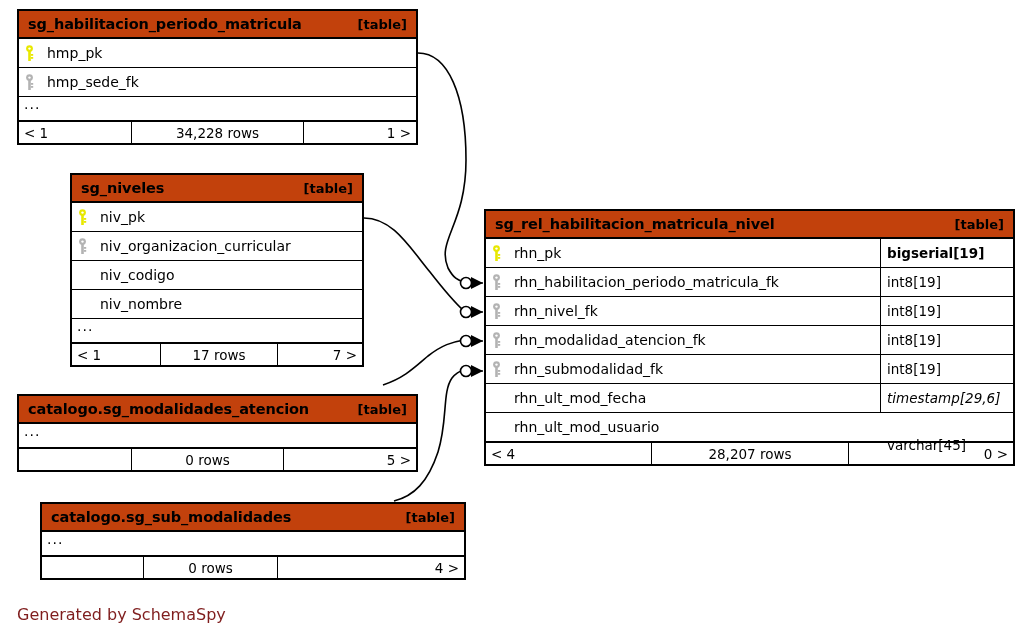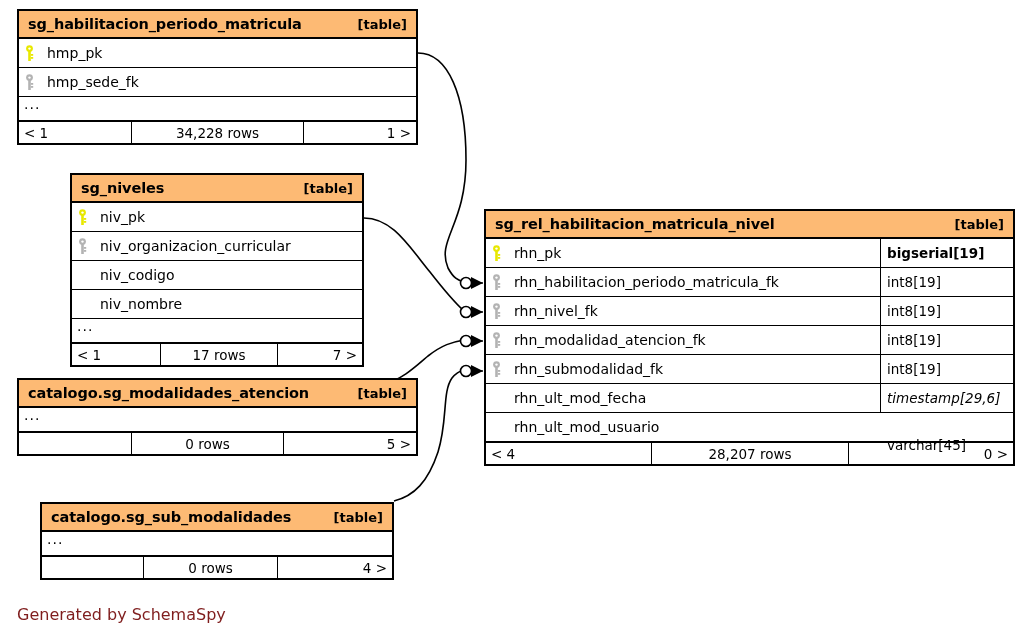--- a/index.html
+++ b/index.html
@@ -33,21 +33,21 @@
     position: absolute;
     box-sizing: border-box;
     border: 2px solid #000000;
     background: #ffffff;
     z-index: 2;
   }
   .tbl-header {
     display: flex;
     align-items: center;
     justify-content: space-between;
-    background: #fdba74;
+    background: #c2410c;
     border-bottom: 2px solid #000000;
     padding: 0 9px;
     height: 28px;
     box-sizing: border-box;
   }
   .tbl-name {
     font-weight: bold;
     font-size: 14.5px;
     letter-spacing: -0.1px;
     white-space: nowrap;
@@ -242,34 +242,34 @@
       <span class="col-name">niv_nombre</span>
     </div>
     <div class="ellipsis-row">...</div>
     <div class="footer-row">
       <span class="footer-cell fc-left" style="width:88px;">&lt; 1</span>
       <span class="footer-cell fc-mid" style="width:118px;">17 rows</span>
       <span class="footer-cell fc-right" style="flex:1 1 auto;">7 &gt;</span>
     </div>
   </div>
 
-  <div class="table-box" style="left:17px; top:378px; width:401px;">
+  <div class="table-box" style="left:17px; top:394px; width:401px;">
     <div class="tbl-header">
       <span class="tbl-name">catalogo.sg_modalidades_atencion</span>
       <span class="tbl-tag">[table]</span>
     </div>
     <div class="ellipsis-row">...</div>
     <div class="footer-row">
       <span class="footer-cell fc-left" style="width:112px;"></span>
       <span class="footer-cell fc-mid" style="width:153px;">0 rows</span>
       <span class="footer-cell fc-right" style="flex:1 1 auto;">5 &gt;</span>
     </div>
   </div>
 
-  <div class="table-box" style="left:40px; top:502px; width:354px;">
+  <div class="table-box" style="left:40px; top:502px; width:426px;">
     <div class="tbl-header">
       <span class="tbl-name">catalogo.sg_sub_modalidades</span>
       <span class="tbl-tag">[table]</span>
     </div>
     <div class="ellipsis-row">...</div>
     <div class="footer-row">
       <span class="footer-cell fc-left" style="width:101px;"></span>
       <span class="footer-cell fc-mid" style="width:135px;">0 rows</span>
       <span class="footer-cell fc-right" style="flex:1 1 auto;">4 &gt;</span>
     </div>

